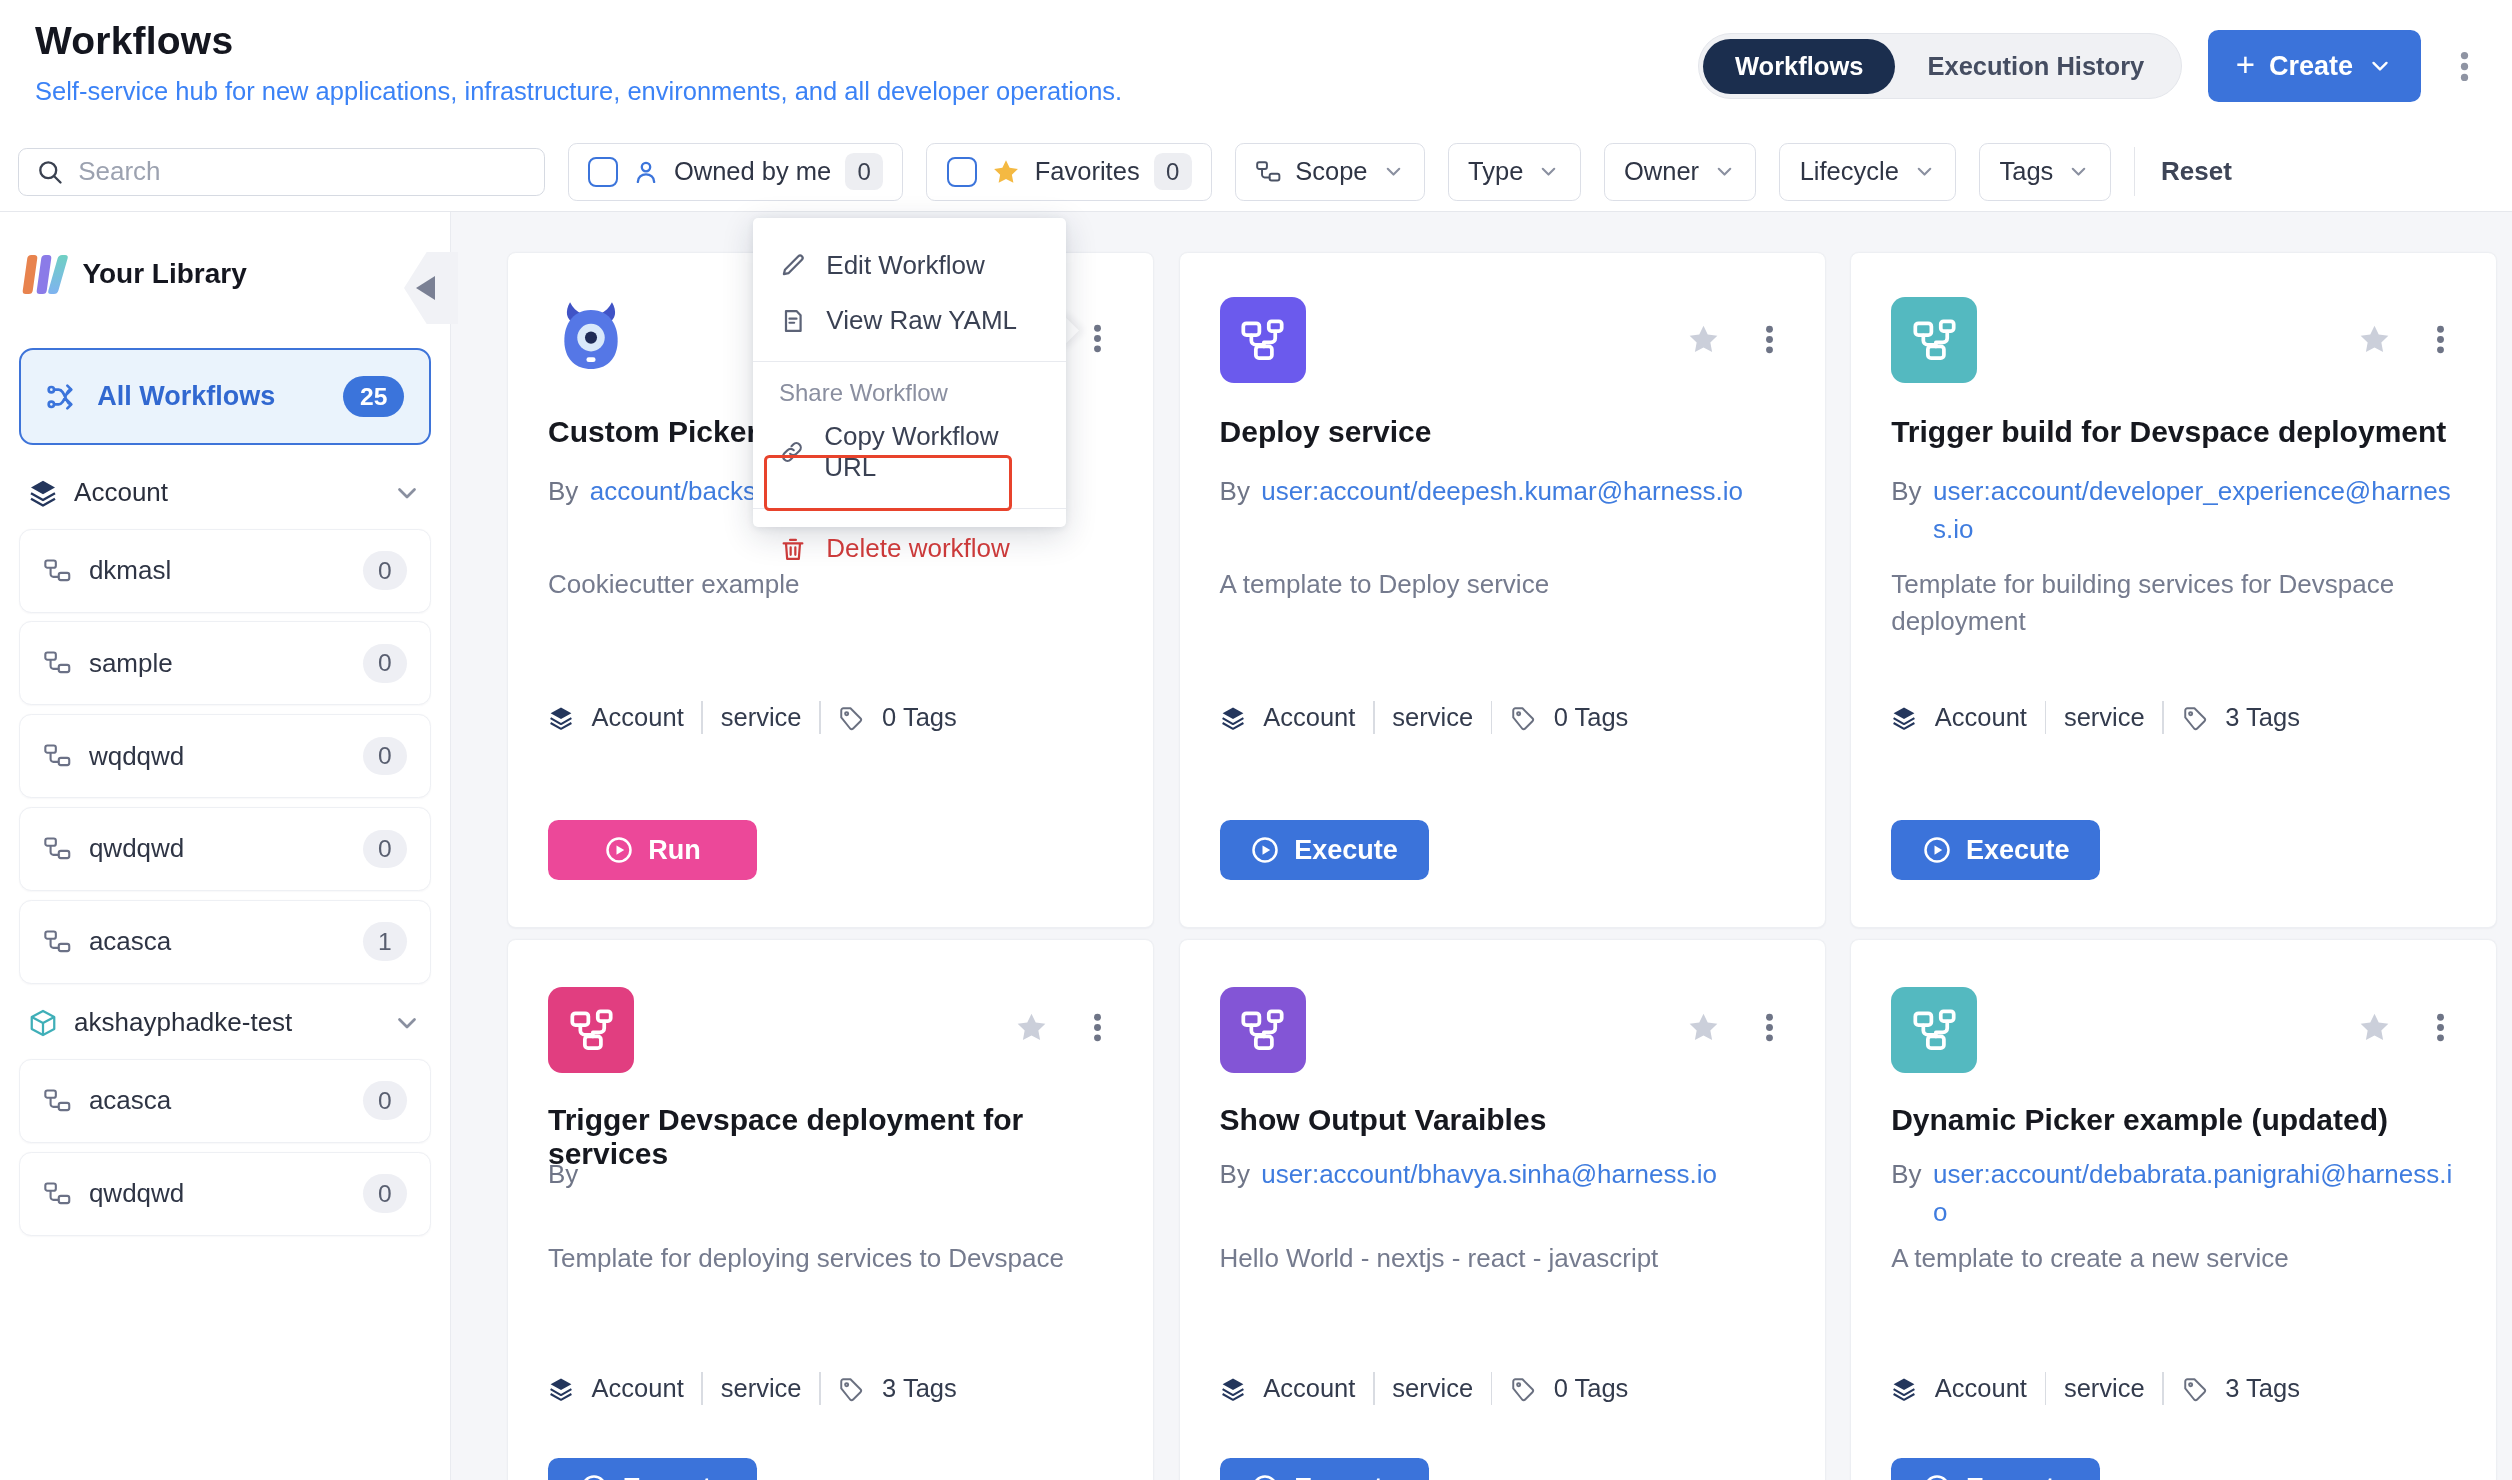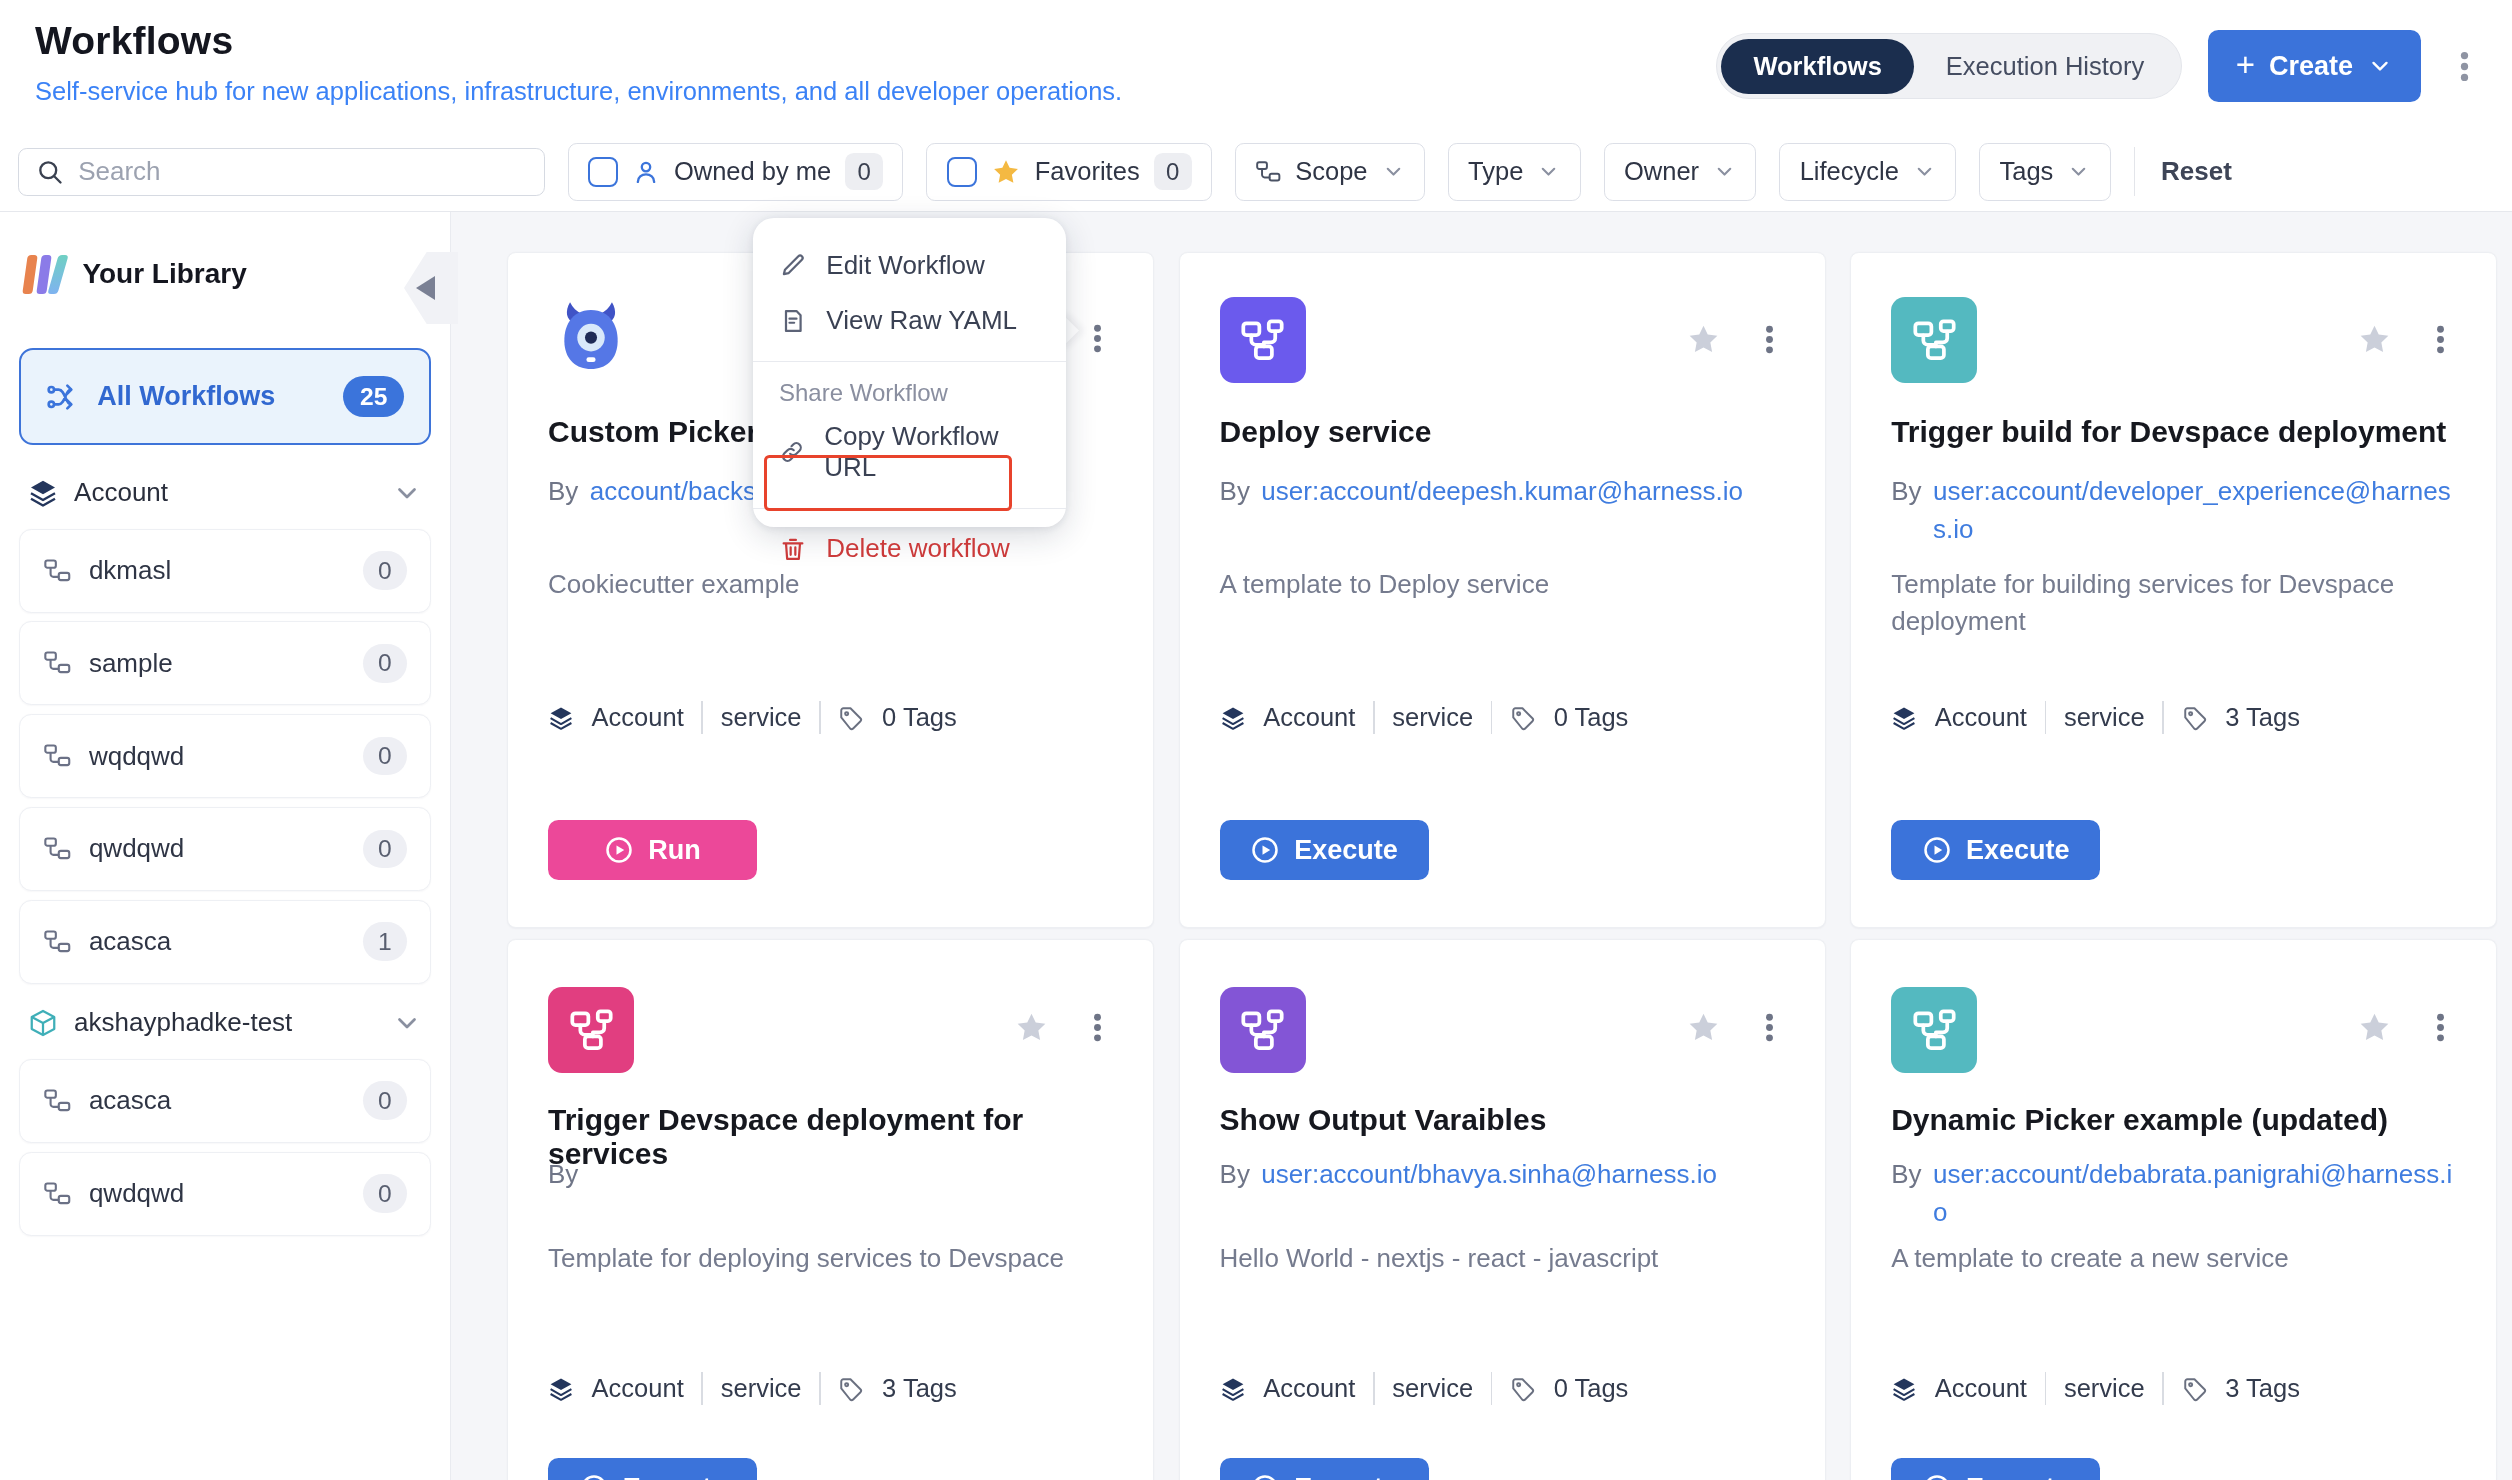--- a/index.html
+++ b/index.html
@@ -8,21 +8,21 @@
   .app { position:relative; width:2512px; height:1481px; }
 
   
   .header { height:132px; background:#fff; padding:19.3px 26px 0 35px; position:relative; }
   .page-title { font-size:39px; font-weight:700; color:#14161F; letter-spacing:0.2px; }
   .page-sub { font-size:25.5px; color:#3b82f6; margin-top:14px; }
   .header-right { position:absolute; top:30px; right:30px; display:flex; align-items:center; gap:26px; }
   .segment { display:flex; align-items:center; background:#F0F1F4; border:0.9px solid #E4E6EB; border-radius:878px; padding:4.4px; }
   .seg { font-size:25.5px; padding:13px 32px; border-radius:878px; white-space:nowrap; cursor:pointer; }
   .seg.active { background:#1B2E4E; color:#fff; font-weight:700; }
-  .seg.inactive { color:#454D61; font-weight:400; }
+  .seg.inactive { color:#454D61; font-weight:700; }
   .create-btn { height:72px; background:#3B73DA; border:none; border-radius:10.5px; color:#fff;
     font-size:27px; font-weight:700; display:flex; align-items:center; gap:14px; padding:0 28px; cursor:pointer;
     font-family:inherit; }
   .plus { font-size:33px; font-weight:400; line-height:1; margin-top:-2.6px; }
   .icon { display:inline-block; vertical-align:middle; }
 
   
   .filterbar { height:80px; background:#fff; border-bottom:0.9px solid #E6E8ED; display:flex; align-items:center;
     gap:23px; padding:0 17.6px; }
   .search-box { width:527px; height:48px; border:0.9px solid #D6DAE2; border-radius:8.8px; display:flex;
@@ -87,21 +87,21 @@
   .meta { display:flex; align-items:center; gap:17.6px; font-size:25.5px; color:#333B4D; }
   .meta .msep { width:1.8px; height:33px; background:#D9DCE2; }
   .r1 .exec-btn { top:567px; } .r2 .exec-btn { top:518px; }
   .exec-btn { position:absolute; left:40px; height:60px; min-width:209px; border:none; border-radius:10.5px;
     display:inline-flex; align-items:center; justify-content:center; gap:14px; font-size:27px; font-weight:700;
     color:#fff; cursor:pointer; padding:0 30px; font-family:inherit; }
   .exec-btn.blue { background:#3B73DA; } .exec-btn.yellow { background:#ec4899; }
   .star { color:#CBCFDA; } .kebab { color:#6E7486; cursor:pointer; }
 
   
-  .menu { position:absolute; left:753px; top:218px; width:313px; height:309px; background:#fff; border-radius:21px;
+  .menu { position:absolute; left:753px; top:218px; width:313px; height:309px; background:#fff; border-radius:5px;
     box-shadow:0 8.8px 32px rgba(25,35,60,.16), 0 1.8px 7px rgba(25,35,60,.08); z-index:60; padding:19.3px 0; }
   .menu-item { display:flex; align-items:center; gap:19.3px; padding:12.3px 26px; font-size:26px; color:#3A4153; cursor:pointer; }
   .menu-sep { height:0.9px; background:#E8EAEF; margin:12.3px 0; }
   .menu-label { font-size:24px; color:#8A8FA0; padding:5.3px 26px 1.8px; }
   .menu-item.danger { color:#CB3A3A; }
   .menu-caret { position:absolute; left:1049px; top:318px; width:24.6px; height:24.6px; background:#fff;
     transform:rotate(45deg); z-index:59; box-shadow:3.5px -3.5px 7px rgba(25,35,60,.07); }
   .annotation { position:absolute; left:764px; top:455px; width:248px; height:56px; border:3.5px solid #E8432C;
     border-radius:5.3px; z-index:70; pointer-events:none; }
 </style>

